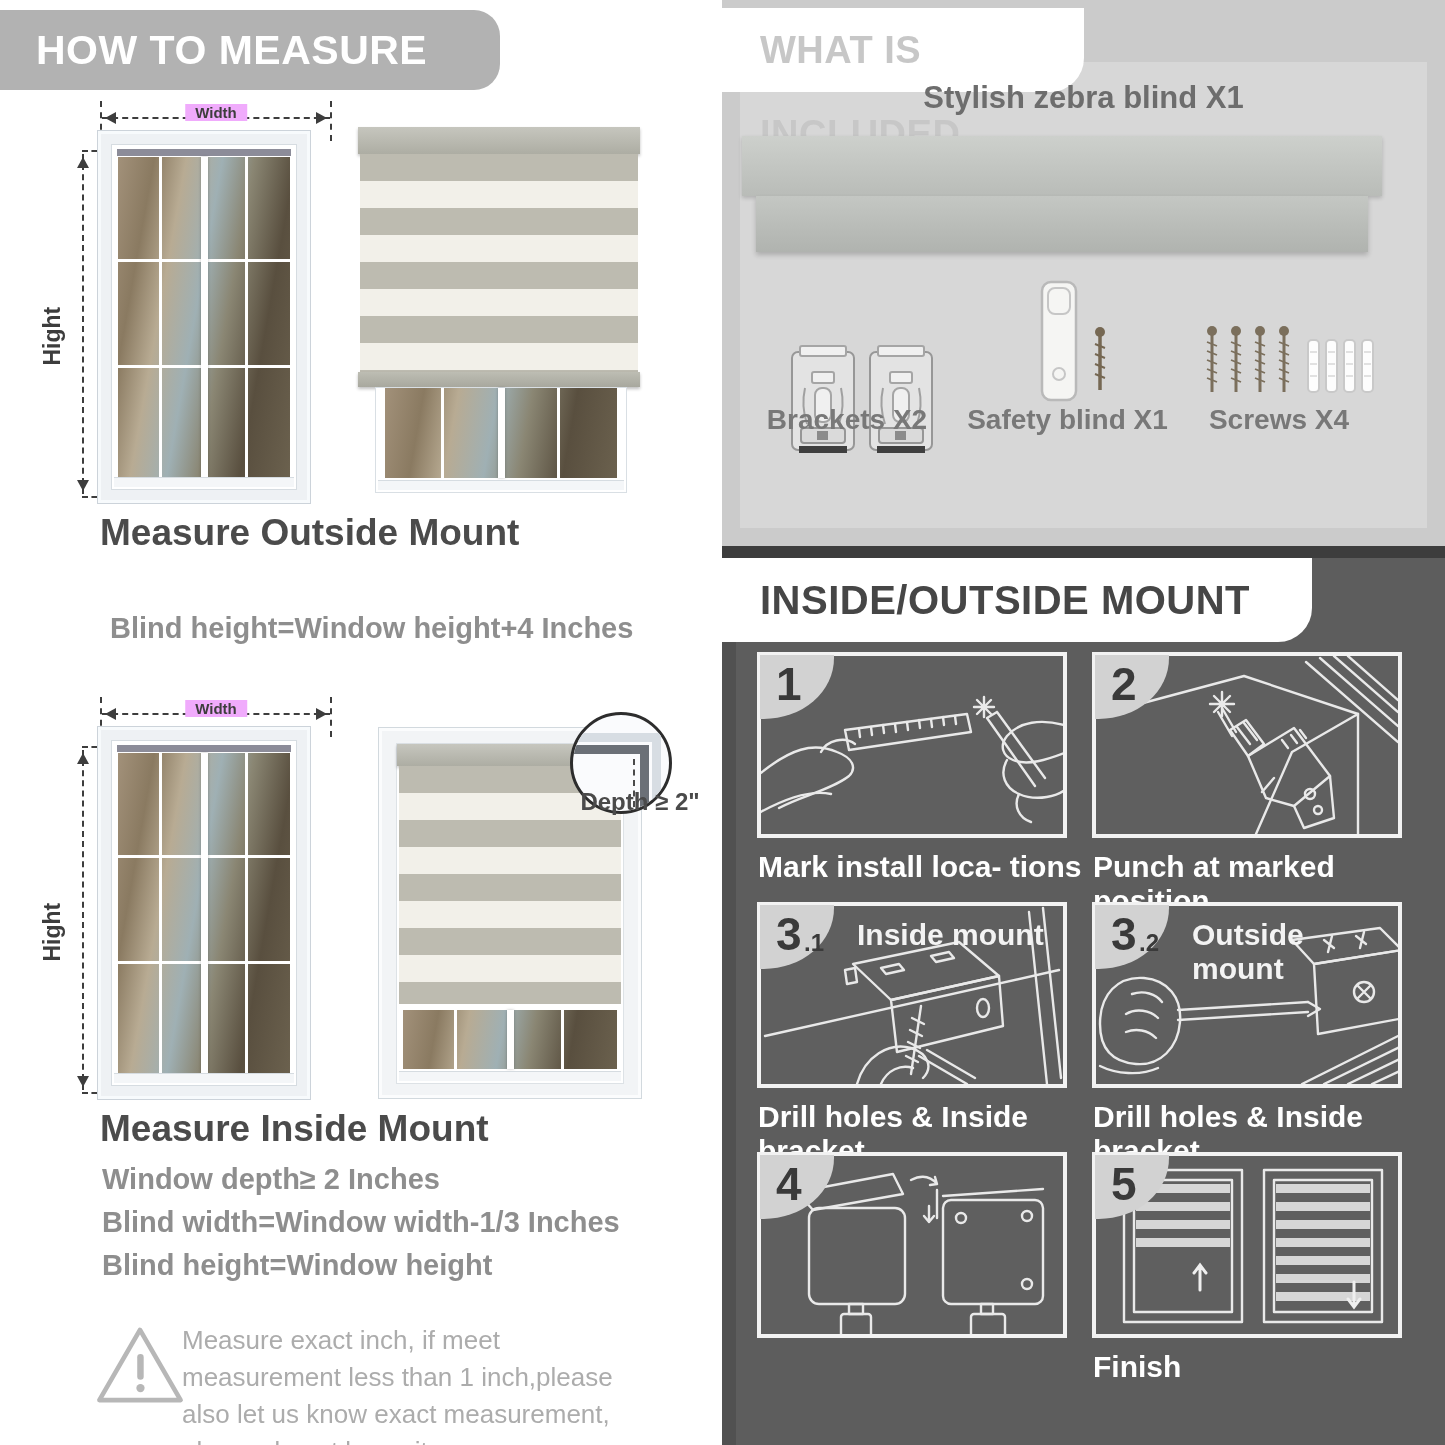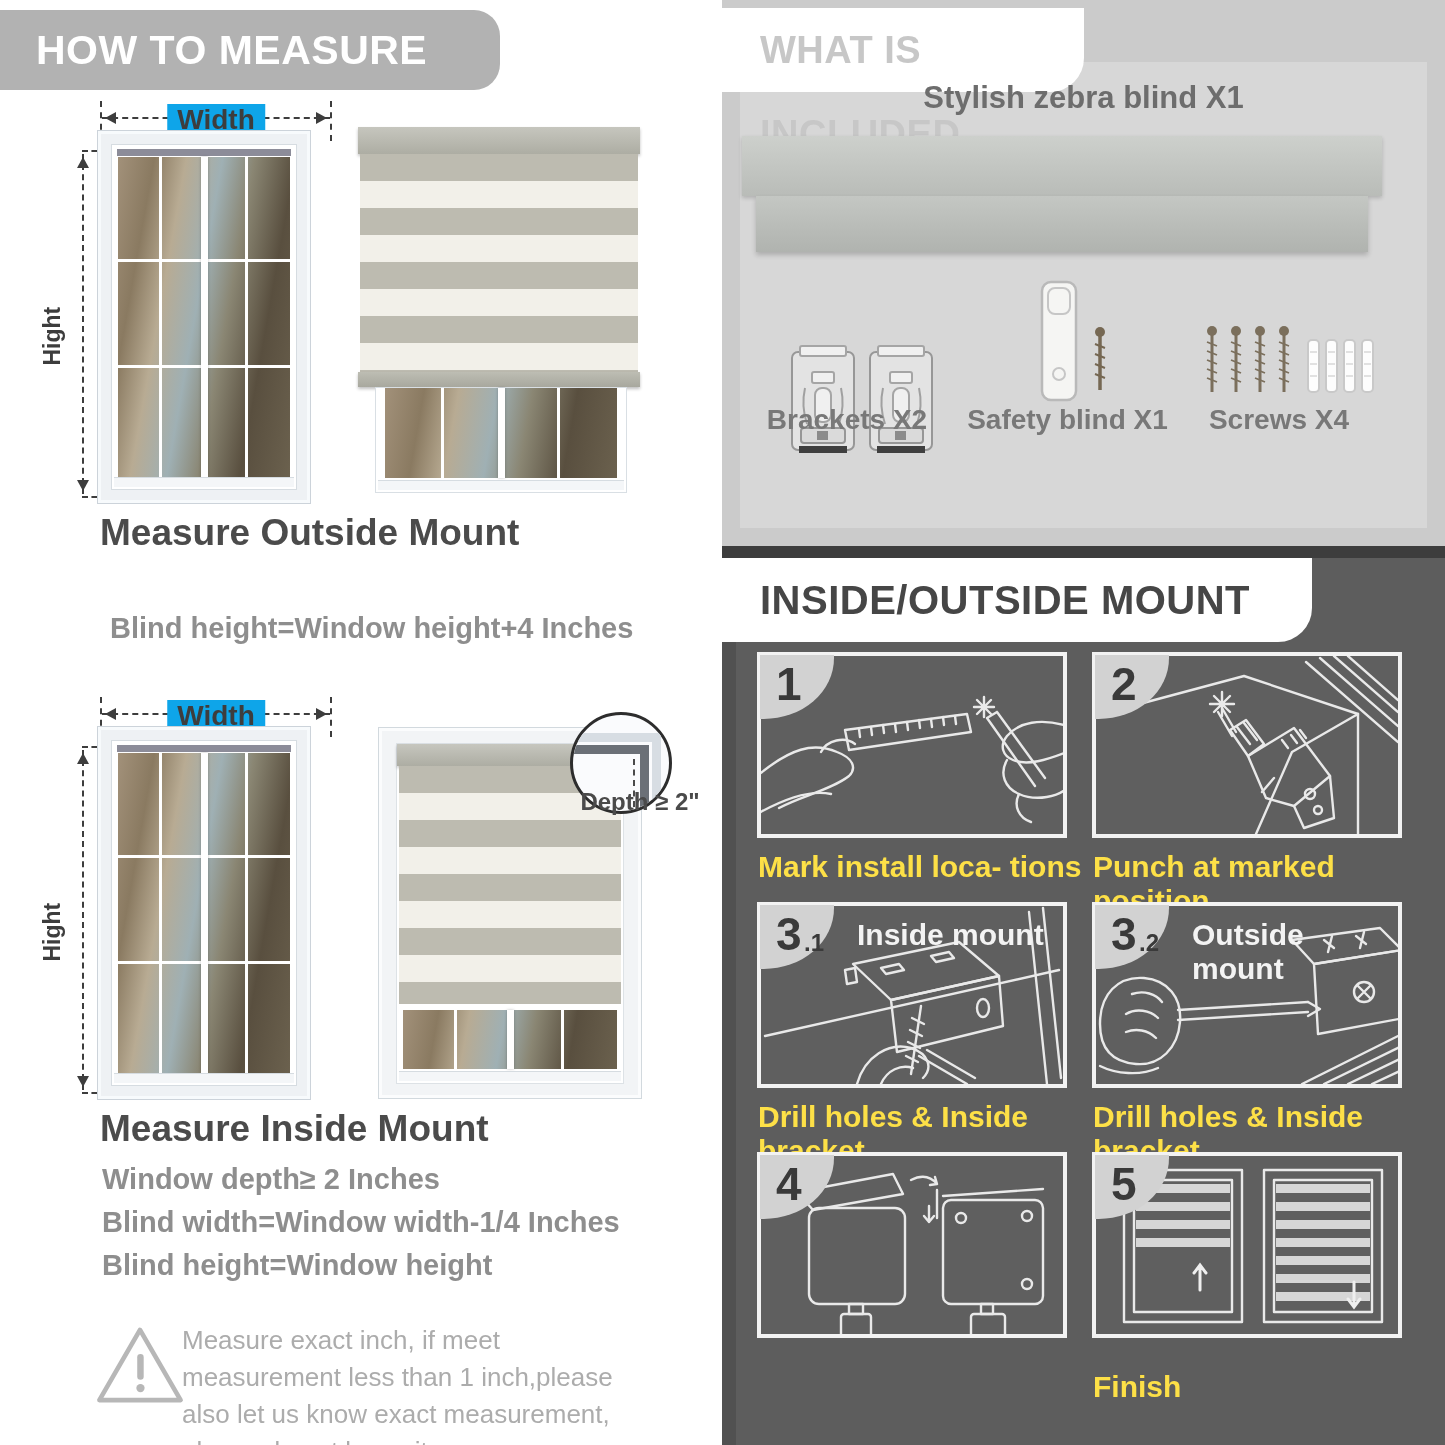--- a/index.html
+++ b/index.html
@@ -41,21 +41,21 @@
   
   .harrow{height:22px;}
   .harrow .hline{position:absolute;left:2px;right:2px;top:10px;border-top:2px dashed #3d3d3d;}
   .harrow .ah{position:absolute;top:5px;width:0;height:0;border:6px solid transparent;}
   .harrow .al{left:-1px;border-right:11px solid #3d3d3d;}
   .harrow .ar{right:-1px;border-left:11px solid #3d3d3d;}
   .harrow .guide{position:absolute;top:-6px;height:40px;border-left:2px dashed #3d3d3d;}
   .harrow .gl{left:0;}
   .harrow .gr{right:0;}
   .harrow .lbl{position:absolute;left:50%;top:-3px;transform:translateX(-50%);
-               background:#0ea5e9;padding:0 10px;font-size:28px;font-weight:bold;color:#3d3d3d;}
+               background:#f0abfc;padding:0 10px;font-size:15px;font-weight:bold;color:#3d3d3d;}
   .varrow{width:22px;}
   .varrow .vline{position:absolute;top:2px;bottom:2px;left:10px;border-left:2px dashed #3d3d3d;}
   .varrow .av{position:absolute;left:5px;width:0;height:0;border:6px solid transparent;}
   .varrow .at{top:-1px;border-bottom:11px solid #3d3d3d;}
   .varrow .ab{bottom:-1px;border-top:11px solid #3d3d3d;}
   .varrow .vguide{position:absolute;left:10px;width:72px;border-top:2px dashed #3d3d3d;}
   .vlabel{font-size:23px;font-weight:bold;color:#3d3d3d;transform:rotate(-90deg);}
 
   
   .wframe2{background:#f2f4f6;border:1px solid #d2d9de;box-shadow:inset 0 0 0 3px #fbfcfd;}
@@ -94,21 +94,21 @@
   .mnt-header{position:absolute;left:0;top:0;width:590px;height:84px;line-height:84px;
               padding-left:38px;font-size:40px;color:#464646;letter-spacing:.5px;}
   .step{position:absolute;width:310px;height:186px;border:4px solid #f2f2f2;
         background:#5f5f5f;box-sizing:border-box;}
   .badge{position:absolute;left:-1px;top:-1px;width:74px;height:64px;background:#d2d2d2;
          border-radius:0 0 95% 0;color:#3a3a3a;}
   .badge .n{position:absolute;left:16px;top:2px;font-size:46px;font-weight:bold;}
   .badge .ns{position:absolute;left:44px;top:24px;font-size:24px;font-weight:bold;}
   .tag{position:absolute;left:96px;top:12px;font-size:30px;font-weight:bold;color:#f3f3f3;}
   .art{position:absolute;left:0;top:0;width:100%;height:100%;}
-  .caption{position:absolute;width:330px;font-size:30px;font-weight:bold;color:#fde047;}
+  .caption{position:absolute;width:330px;font-size:30px;font-weight:bold;color:#ffffff;}
 </style>
 </head>
 <body>
 
 <div id="stage">
 
   <div class="abs lheader">HOW TO MEASURE</div>
 
   <div class="abs harrow" style="left:100px;top:107px;width:232px;">
     <span class="guide gl"></span>
@@ -205,21 +205,21 @@
     <div class="dc-h2"></div>
     <div class="dc-v2"></div>
     <div class="dc-h"></div>
     <div class="dc-v"></div>
     <div class="dc-dash"></div>
   </div>
   <div class="abs depth-lbl" style="left:560px;top:788px;width:160px;">Depth ≥ 2"</div>
 
   <div class="abs h-title" style="left:100px;top:1108px;">Measure Inside Mount</div>
   <div class="abs h-rule" style="left:102px;top:1163px;">Window depth≥ 2 Inches</div>
-  <div class="abs h-rule" style="left:102px;top:1206px;">Blind width=Window width-1/4 Inches</div>
+  <div class="abs h-rule" style="left:102px;top:1206px;">Blind width=Window width-1/3 Inches</div>
   <div class="abs h-rule" style="left:102px;top:1249px;">Blind height=Window height</div>
 
   <svg class="abs" style="left:92px;top:1320px;" width="96" height="90" viewBox="0 0 104 96">
     <path d="M52 10 L96 86 L8 86 Z" fill="none" stroke="#b7b7b7" stroke-width="5" stroke-linejoin="round"></path>
     <rect x="49" y="36" width="7" height="28" rx="3.5" fill="#b7b7b7"></rect>
     <circle cx="52.5" cy="73" r="4.5" fill="#b7b7b7"></circle>
   </svg>
   <div class="abs warn-text" style="left:182px;top:1322px;width:470px;">Measure exact inch, if meet measurement less than 1 inch,please also let us know exact measurement, please do not leave it</div>
 
   <div class="abs sec-included">
@@ -454,16 +454,16 @@
         <g stroke="#efefef" stroke-width="3" fill="none" stroke-linecap="round">
           <path d="M104 134 v-24 M98 117 l6 -8 l6 8"></path>
           <path d="M258 126 v24 M252 143 l6 8 l6 -8"></path>
         </g>
       </svg>
       <div class="badge">
         <span class="n">5</span>
         <span class="ns"></span>
       </div>
     </div>
-    <div class="caption" style="left:371px;top:812px;">Finish</div>
+    <div class="caption" style="left:371px;top:792px;">Finish</div>
   </div>
 
 </div>
 
 </body></html>

